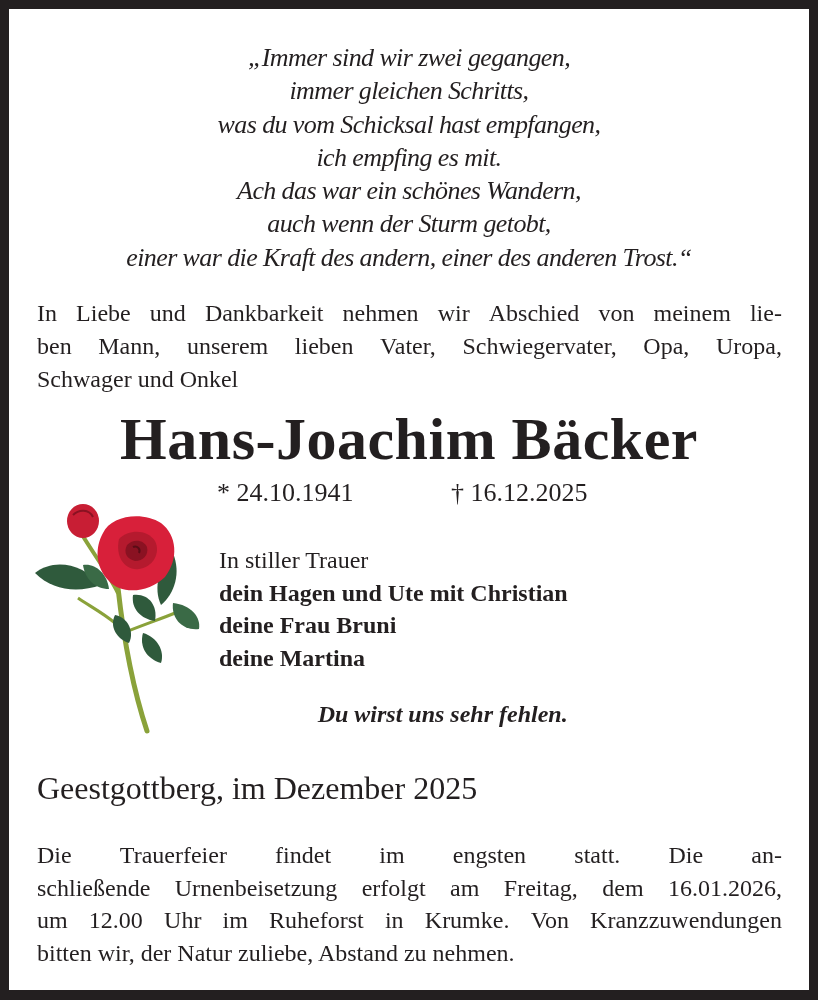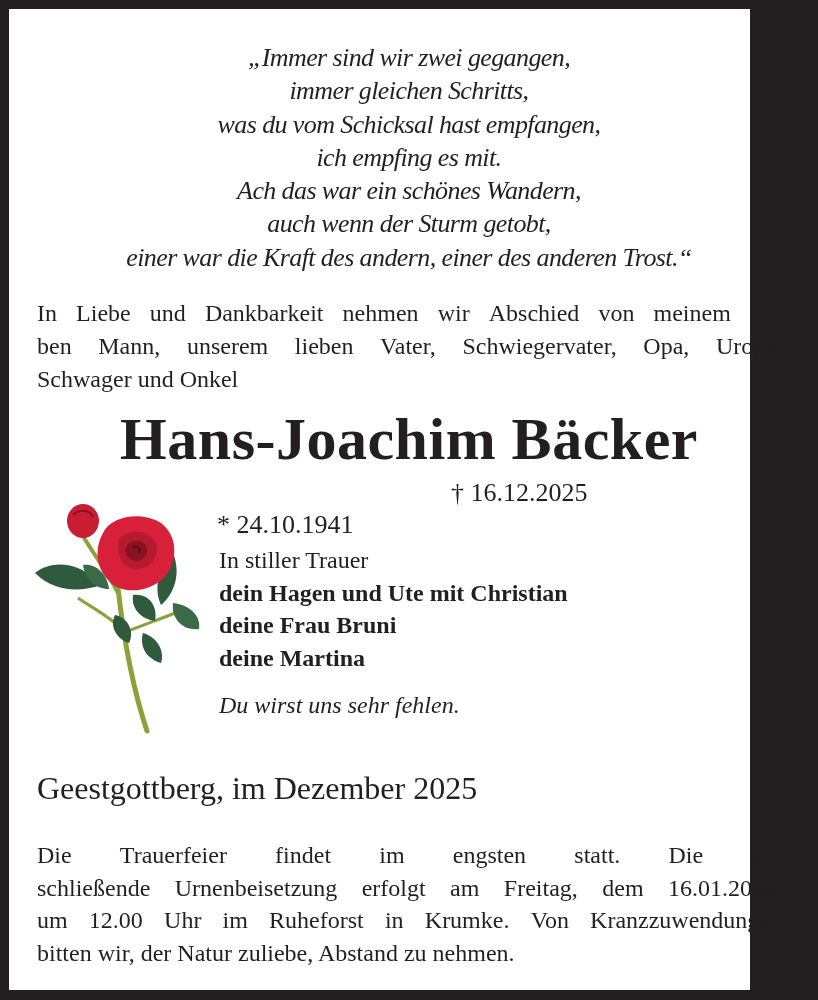--- a/index.html
+++ b/index.html
@@ -1,29 +1,29 @@
 <!DOCTYPE html>
 <html><head>
 <meta charset="utf-8">
 <style>
   html, body { margin:0; padding:0; }
   body { width:818px; height:1000px; background:#231f20; position:relative; overflow:hidden; }
-  .card { position:absolute; left:9px; top:9px; width:741px; height:981px; background:#fff; }
+  .card { position:absolute; left:9px; top:9px; width:800px; height:981px; background:#fff; }
   .serif { font-family:"Liberation Serif", "DejaVu Serif", serif; color:#231f20; }
   .poem { position:absolute; left:0; top:32px; width:800px; text-align:center; font-style:italic; font-size:26px; line-height:33.3px; letter-spacing:-0.6px; }
   .poem div { white-space:nowrap; }
   .intro { position:absolute; left:28px; top:288px; width:745px; font-size:24px; line-height:33px; text-align:justify; }
   .intro div { white-space:nowrap; }
   .jl { display:flex; justify-content:space-between; }
   .name { position:absolute; left:0; top:395px; width:800px; text-align:center; font-weight:bold; font-size:60px; line-height:70px; letter-spacing:0.5px; }
   .dates { position:absolute; top:468px; font-size:26px; line-height:32px; white-space:nowrap; }
   .rose { position:absolute; left:14px; top:484px; width:180px; height:245px; }
   .mourners { position:absolute; left:210px; top:535px; font-size:24px; line-height:32.5px; white-space:nowrap; }
   .mourners .b { font-weight:bold; }
-  .mourners .closing { font-weight:normal; font-style:italic; margin-top:15px; }
+  .mourners .closing { font-weight:bold; font-style:italic; margin-top:24px;text-align:right; }
   .place { position:absolute; left:28px; top:763px; font-size:32px; line-height:32px; white-space:nowrap; }
   .notice { position:absolute; left:28px; top:830px; width:745px; font-size:24px; line-height:32.5px; }
 </style>
 </head>
 <body>
 
 <div class="card">
 
   <div class="poem serif">
     <div>„Immer sind wir zwei gegangen,</div>
@@ -56,21 +56,21 @@
         <span>Vater,</span>
         <span>Schwiegervater,</span>
         <span>Opa,</span>
         <span>Uropa,</span>
       </div>
     <div>Schwager und Onkel</div>
   </div>
 
   <div class="name serif">Hans-Joachim Bäcker</div>
 
-  <div class="dates serif" style="left:208px;margin-top:32px;">* 24.10.1941</div>
+  <div class="dates serif" style="left:208px;">* 24.10.1941</div>
   <div class="dates serif" style="left:442px;">† 16.12.2025</div>
 
   <div class="rose">
     <svg width="180" height="245" viewBox="0 0 180 245">
 
       <path d="M95 95 C100 140, 108 190, 124 238" stroke="#8aa23a" stroke-width="5" fill="none" stroke-linecap="round"></path>
       <path d="M58 40 C70 60, 85 80, 95 100" stroke="#8aa23a" stroke-width="4" fill="none"></path>
       <path d="M92 130 C80 120, 65 112, 55 105" stroke="#8aa23a" stroke-width="3" fill="none"></path>
       <path d="M100 140 C120 132, 140 125, 152 120" stroke="#8aa23a" stroke-width="3" fill="none"></path>
 

